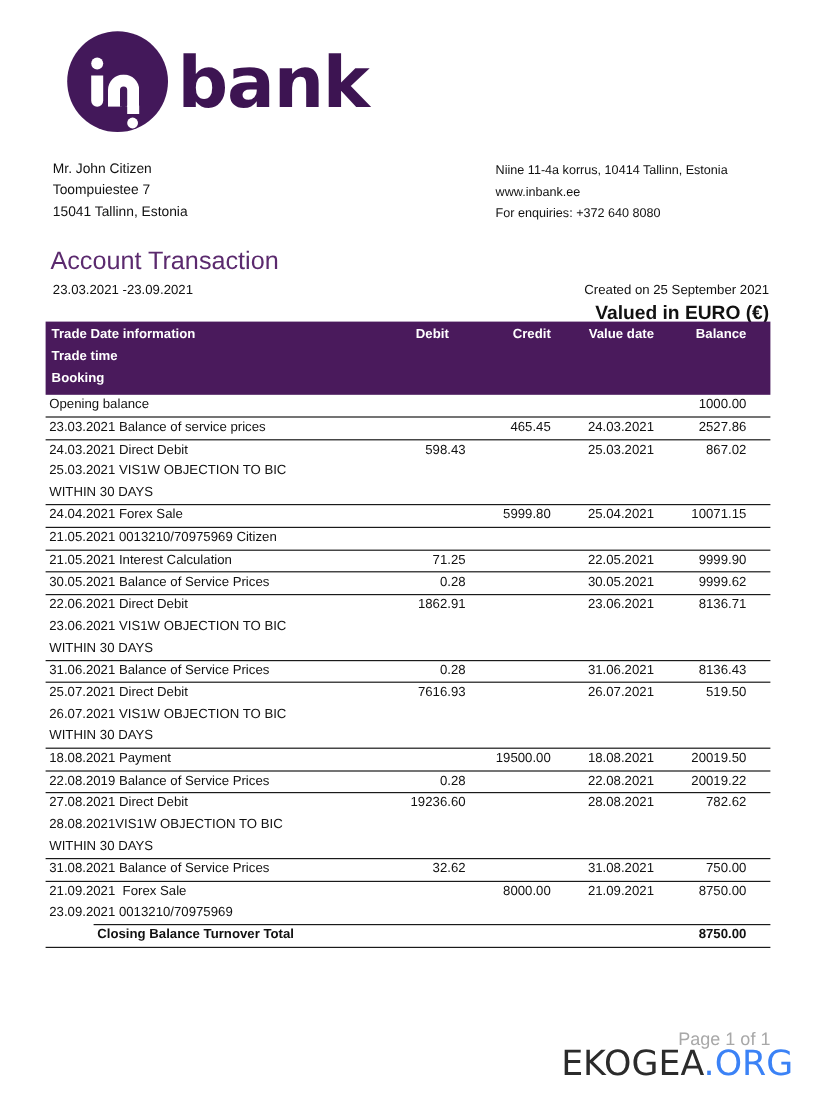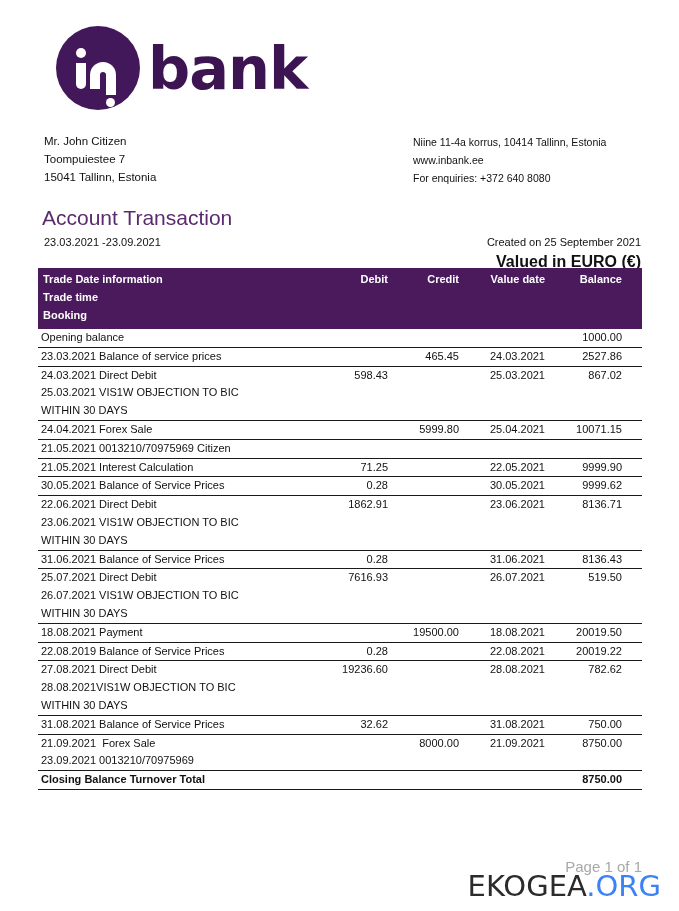--- a/index.html
+++ b/index.html
@@ -166,36 +166,36 @@
   .thead .lbl {
     position: absolute;
     left: 5px;
     top: 1px;
   }
   .col-debit, .col-credit, .col-valuedate, .col-balance {
     position: absolute;
     top: 1px;
     text-align: right;
   }
-  .col-debit    { right: 254px; }
+  .col-debit    { right: 268px; }
   .col-credit   { right: 183px; }
   .col-valuedate{ right: 97px; }
   .col-balance  { right: 20px; }
 
   .row {
     position: relative;
     height: 17.8px;
     font-size: 11px;
     border-top: 1px solid #1a1a1a;
   }
   .row.cont {
     border-top: none;
   }
   .row.first { border-top: none; }
-  .row.bold { font-weight: 700; }
+  .row.bold { font-weight: 700; margin-left: 40px; }
   .row .desc {
     position: absolute;
     left: 3px;
     top: 2px;
     white-space: pre;
   }
   .row .debit,
   .row .credit,
   .row .valuedate,
   .row .balance {

